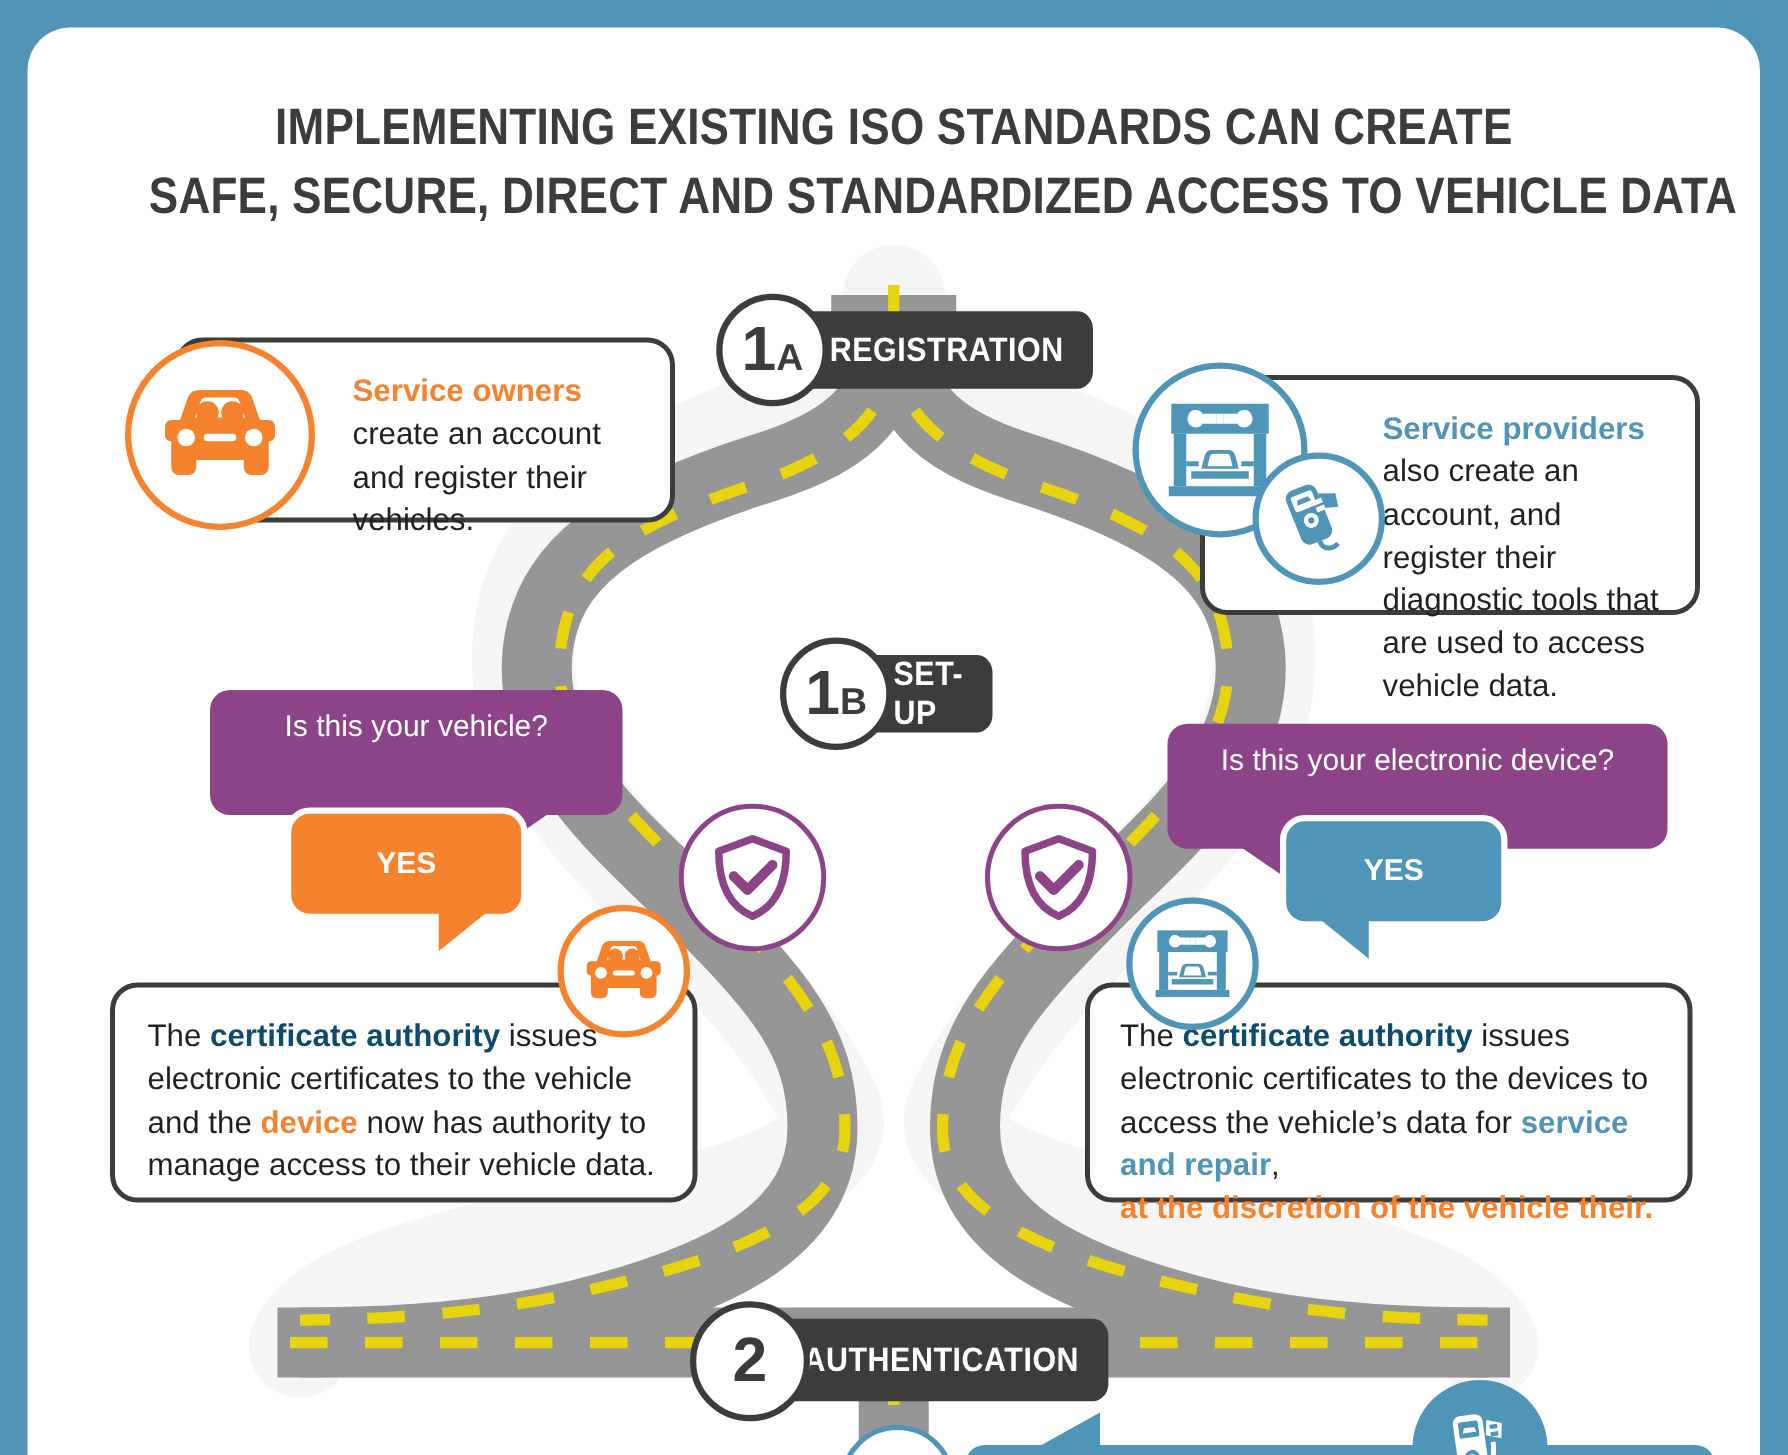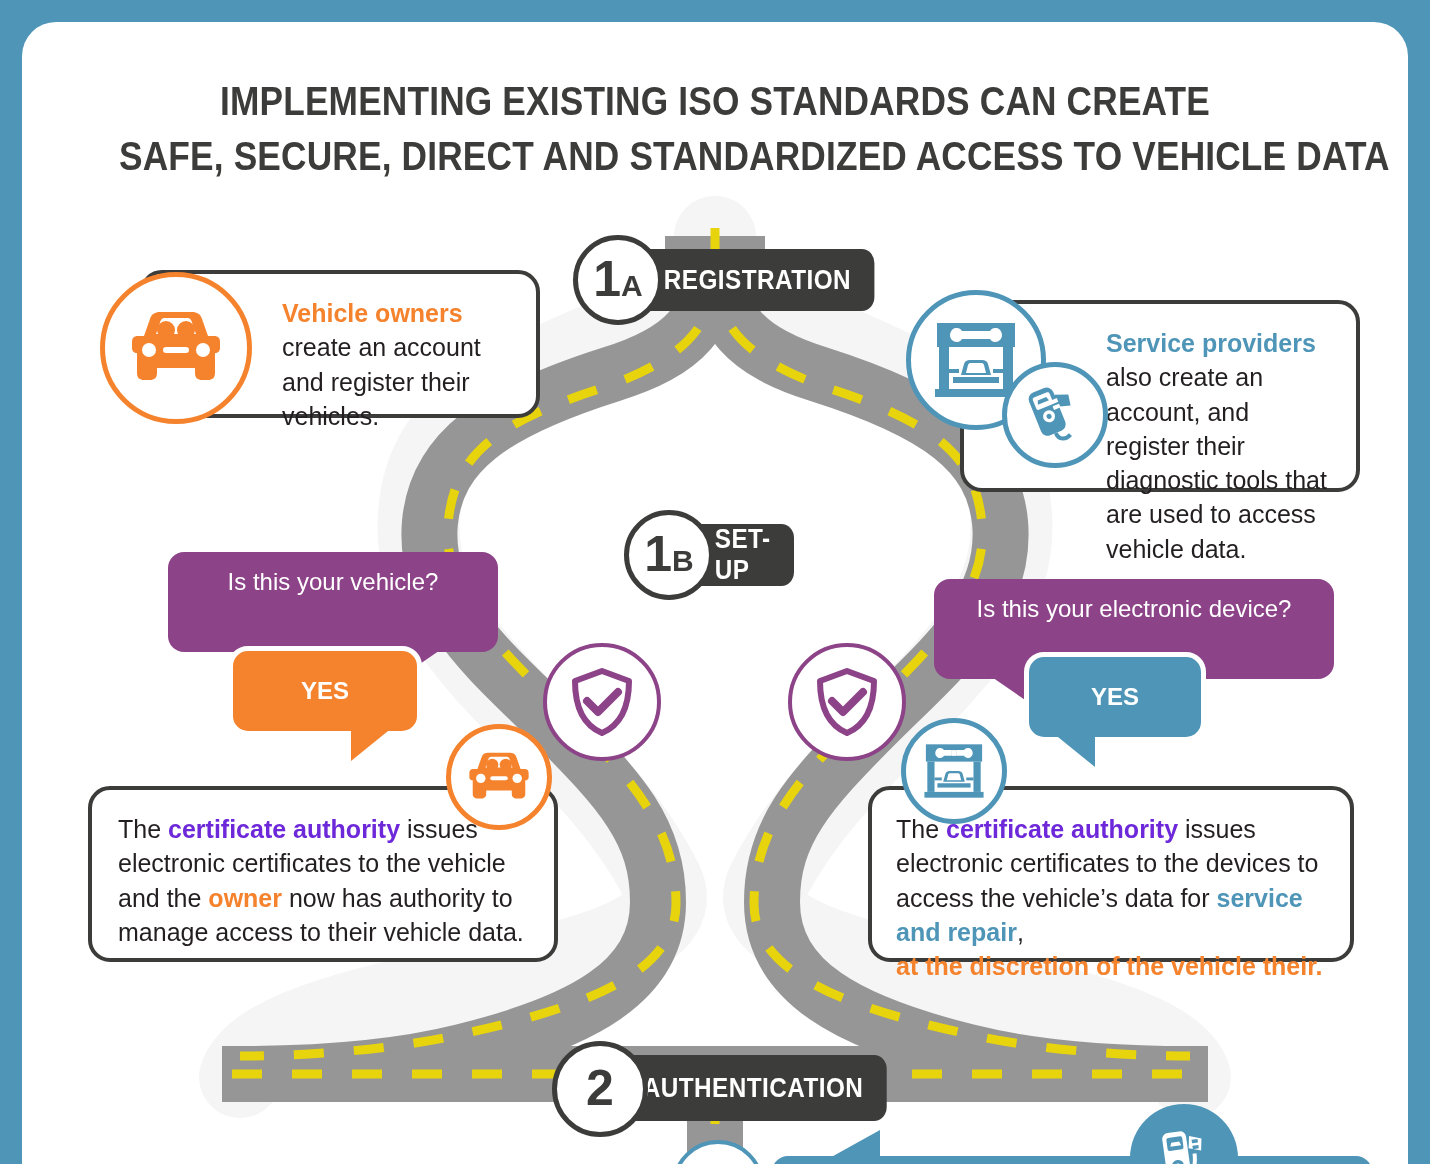--- a/index.html
+++ b/index.html
@@ -59,21 +59,21 @@
     background: #ffffff;
     border: 4px solid #3c3c3b;
     border-radius: 22px;
     color: #231f20;
     font-size: 25px;
     line-height: 1.37;
   }
   .callout b { font-weight: bold; }
   .c-orange { color: #f5822c; }
   .c-blue   { color: #4e95b8; }
-  .c-purple { color: #6d28d9; }
+  .c-purple { color: #0c4a6e; }
 
   
   .badge { position: absolute; height: 62px; }
   .badge .pill {
     position: absolute; left: 44px; top: 0; height: 62px;
     background: #3c3c3b; border-radius: 14px;
     color: #fff; font-weight: bold; font-size: 27px;
     letter-spacing: 0.5px;
     display: flex; align-items: center;
     padding: 0 26px 0 52px;
@@ -178,21 +178,21 @@
 
     <div class="badge" style="left:551px; top:227px; z-index:20;">
       <div class="pill" style="transform:scaleX(0.9);">REGISTRATION</div>
       <div class="circ">
         <span class="num">1</span>
           <span class="sub">A</span>
       </div>
     </div>
 
     <div class="callout" style="left:118px; top:248px; width:400px; height:148px; padding:22px 24px 0 138px;">
-      <b class="c-orange">Vehicle owners</b><span> create an account and register their vehicles.</span>
+      <b class="c-orange">Service owners</b><span> create an account and register their vehicles.</span>
     </div>
     <div class="icon-circle ring-orange" style="left:78px; top:250px; width:152px; height:152px; z-index:14;">
       <svg width="92" height="76" viewBox="0 0 92 76">
         <path fill="#f5822c" d="M14 26 L20 9 C21.5 4 25 2 30 2 L62 2 C67 2 70.5 4 72 9 L78 26
           L84 26 C88 26 90 28 90 32 L90 38 C90 41 88 43 85 43 L85 63 C85 68 82 70 78 70 L72 70
           C68 70 65 68 65 63 L65 58 L27 58 L27 63 C27 68 24 70 20 70 L14 70 C10 70 7 68 7 63
           L7 43 C4 43 2 41 2 38 L2 32 C2 28 4 26 8 26 Z"></path>
         <path fill="#ffffff" d="M26 24 L30.5 11 C31.2 9 32.5 8 34.5 8 L57.5 8 C59.5 8 60.8 9 61.5 11
           L66 24 Z"></path>
         <circle cx="36" cy="20" r="9" fill="#f5822c"></circle>
@@ -300,21 +300,21 @@
         <rect x="2" y="70" width="82" height="8" fill="#4e95b8"></rect>
         <rect x="20" y="58" width="46" height="6" fill="#4e95b8"></rect>
         <path fill="#4e95b8" d="M28 56 L31 45 C32 42 34 41 37 41 L49 41 C52 41 54 42 55 45 L58 56 Z"></path>
         <path fill="#ffffff" d="M33 54 L35 46 C35.5 44.5 36.5 44 38 44 L48 44 C49.5 44 50.5 44.5 51 46 L53 54 Z"></path>
         <rect x="16" y="50" width="10" height="4" fill="#4e95b8"></rect>
         <rect x="60" y="50" width="10" height="4" fill="#4e95b8"></rect>
       </svg>
     </div>
 
     <div class="callout" style="left:66px; top:764px; width:470px; height:176px; padding:22px 26px; z-index:17;">
-      <span>The </span><b class="c-purple">certificate authority</b><span> issues electronic certificates to the vehicle and the </span><b class="c-orange">owner</b><span> now has authority to manage access to their vehicle data.</span>
+      <span>The </span><b class="c-purple">certificate authority</b><span> issues electronic certificates to the vehicle and the </span><b class="c-orange">device</b><span> now has authority to manage access to their vehicle data.</span>
     </div>
 
     <div class="callout" style="left:846px; top:764px; width:486px; height:176px; padding:22px 24px; z-index:17;">
       <span>The </span><b class="c-purple">certificate authority</b><span> issues electronic certificates to the devices to access the vehicle’s data for </span><b class="c-blue">service and repair</b><span>,</span><br><b class="c-orange">at the discretion of the vehicle their.</b>
     </div>
 
     <div class="badge" style="left:530px; top:1035px; z-index:20;">
       <div class="pill" style="transform:scaleX(0.9); height:66px; top:-2px;">AUTHENTICATION</div>
       <div class="circ" style="width:96px;height:96px;top:-16px;">
         <span class="num" style="line-height:84px;">2</span>

